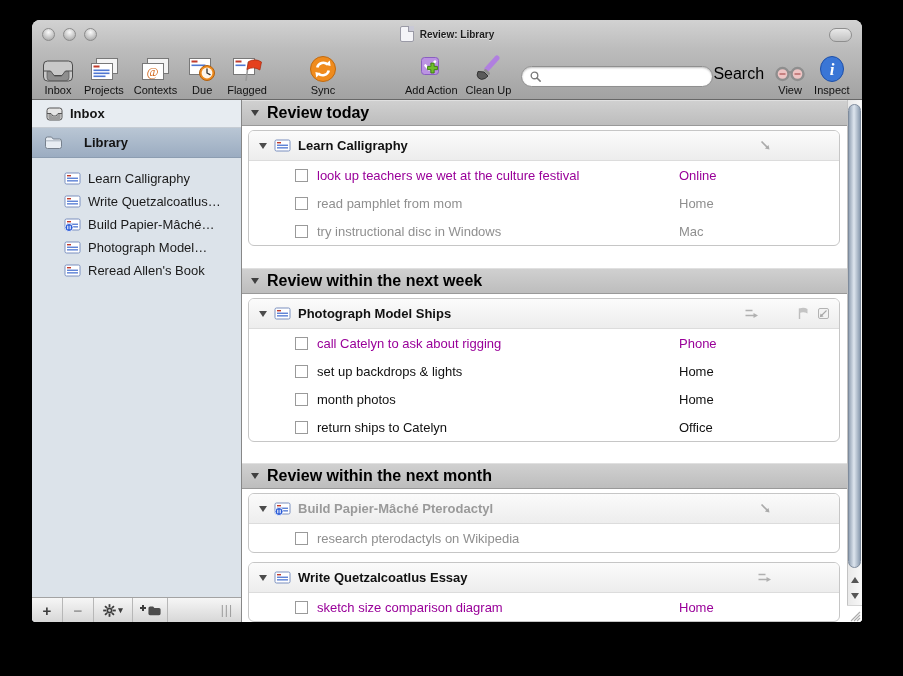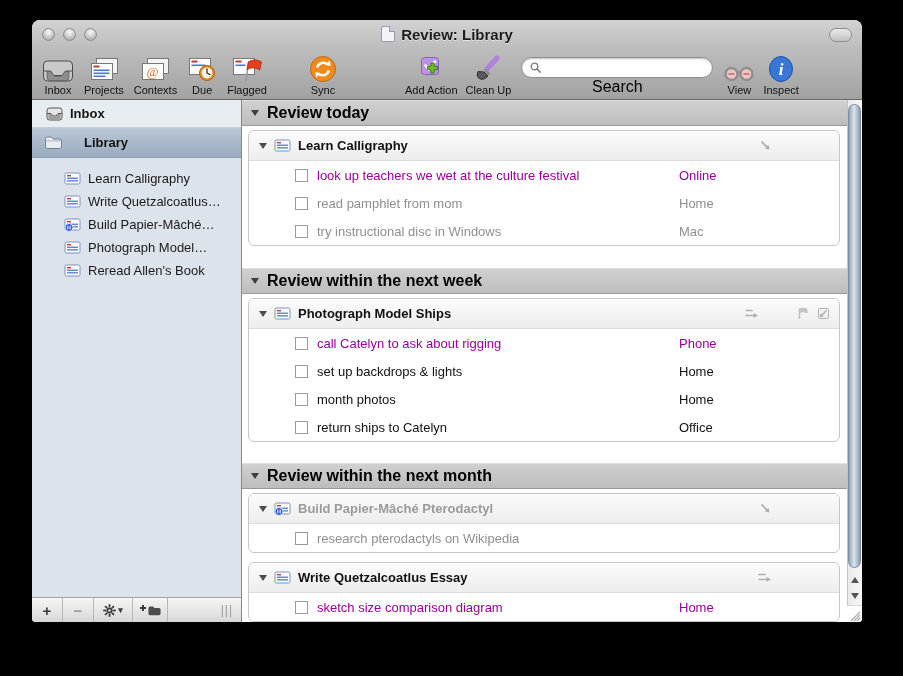--- a/index.html
+++ b/index.html
@@ -3,30 +3,30 @@
 <meta charset="utf-8">
 <style>
   html,body{margin:0;padding:0}
   body{width:903px;height:676px;background:#000;position:relative;font-family:"Liberation Sans",sans-serif;-webkit-font-smoothing:antialiased}
   .window{position:absolute;left:32px;top:20px;width:830px;height:602px;border-radius:8px 8px 4px 4px;overflow:hidden;background:#fff;box-shadow:0 14px 40px rgba(0,0,0,.7)}
   
   .titlebar{height:28px;background:linear-gradient(#d2d2d2,#bdbdbd);display:flex;align-items:center;position:relative}
   .lights{display:flex;gap:8px;margin-left:10px}
   .light{width:13px;height:13px;border-radius:50%;background:radial-gradient(circle at 50% 30%,#fafafa,#b9b9b9 70%,#9a9a9a);border:1px solid #8b8b8b;box-sizing:border-box}
   .titlewrap{position:absolute;left:0;right:0;display:flex;justify-content:center;align-items:center;gap:6px;pointer-events:none}
-  .title{font-size:15px;font-weight:bold;color:#1c1c1c;text-shadow:0 1px 0 rgba(255,255,255,.5)}
+  .title{font-size:10px;font-weight:bold;color:#1c1c1c;text-shadow:0 1px 0 rgba(255,255,255,.5)}
   .proxy{width:12px;height:14px;background:#f4f4f8;border:1px solid #9a9aa6;border-radius:2px;position:relative}
   .proxy:after{content:"";position:absolute;right:-1px;top:-1px;width:5px;height:5px;background:#c9c9d6;border-left:1px solid #9a9aa6;border-bottom:1px solid #9a9aa6}
   .pill{position:absolute;right:10px;top:8px;width:21px;height:12px;border-radius:7px;border:1px solid #8e8e8e;background:linear-gradient(#e9e9e9,#c2c2c2)}
   .toolbar{height:52px;background:linear-gradient(#bdbdbd,#a2a2a2);border-bottom:1px solid #676767;display:flex;align-items:flex-start;padding:3px 8px 0 10px;box-sizing:border-box}
   .titem{display:flex;flex-direction:column;align-items:center;justify-content:flex-end;height:45px}
   .titem .tlabel{font-size:11px;color:#111;margin-top:1px;white-space:nowrap}
   .ticon{height:29px;display:flex;align-items:flex-end;justify-content:center}
   .sp1{width:10px}.sp2{width:26px}.sp3{width:42px}.sp4{width:8px}
-  .searchblk{display:flex;flex-direction:column;align-items:center;justify-content:flex-end;height:45px;margin:0 10px}
+  .searchblk{display:flex;flex-direction:row;align-items:center;justify-content:flex-end;height:45px;margin:0 10px}
   .searchfield{width:192px;height:21px;border-radius:11px;background:#fff;border:1px solid #8f8f8f;box-shadow:inset 0 1px 2px rgba(0,0,0,.25);display:flex;align-items:center;padding:0 8px;box-sizing:border-box;gap:4px}
   .searchfield input{border:none;outline:none;flex:1;font-size:12px;background:transparent;font-family:"Liberation Sans",sans-serif}
   
   .bodyrow{display:flex;height:522px}
   .side{width:210px;background:#dce3ea;border-right:1px solid #878787;display:flex;flex-direction:column;box-sizing:border-box;flex:none}
   .srow{display:flex;align-items:center;font-size:13px;font-weight:bold;color:#141414}
   .srow-inbox{height:27px;background:#e7ecf1;border-bottom:1px solid #c6ccd3;padding-left:14px;gap:7px}
   .srow-lib{height:29px;background:linear-gradient(#b9c6d4,#9bacc1);border-bottom:1px solid #8c9db1;padding-left:12px;gap:22px}
   .slist{padding-top:9px}
   .sitem{height:23px;display:flex;align-items:center;padding-left:32px;gap:7px;font-size:13px;color:#1a1a1a;white-space:nowrap}

